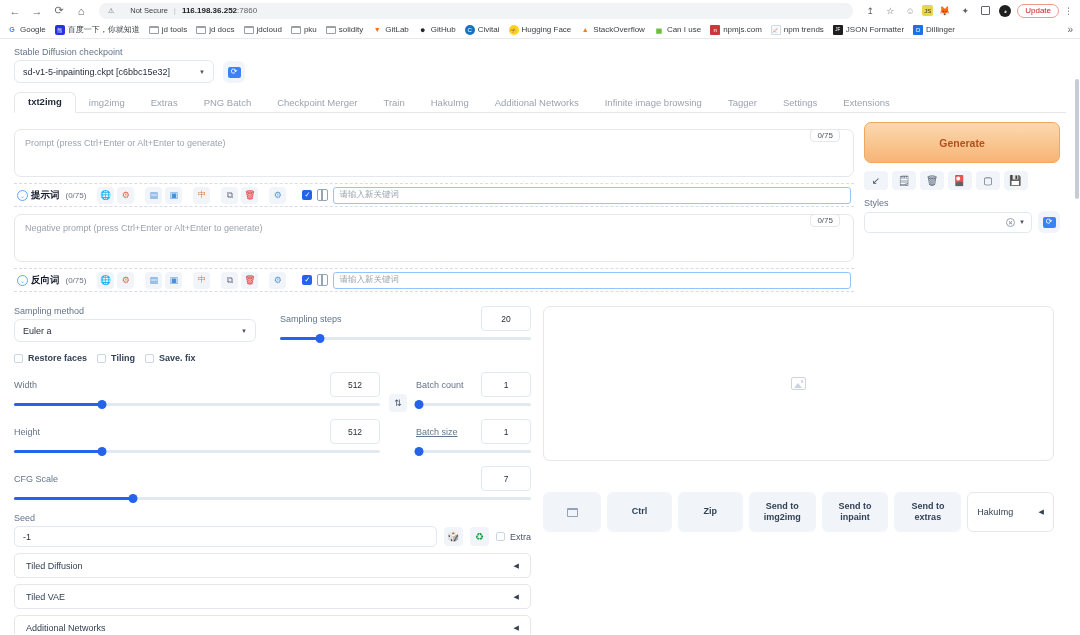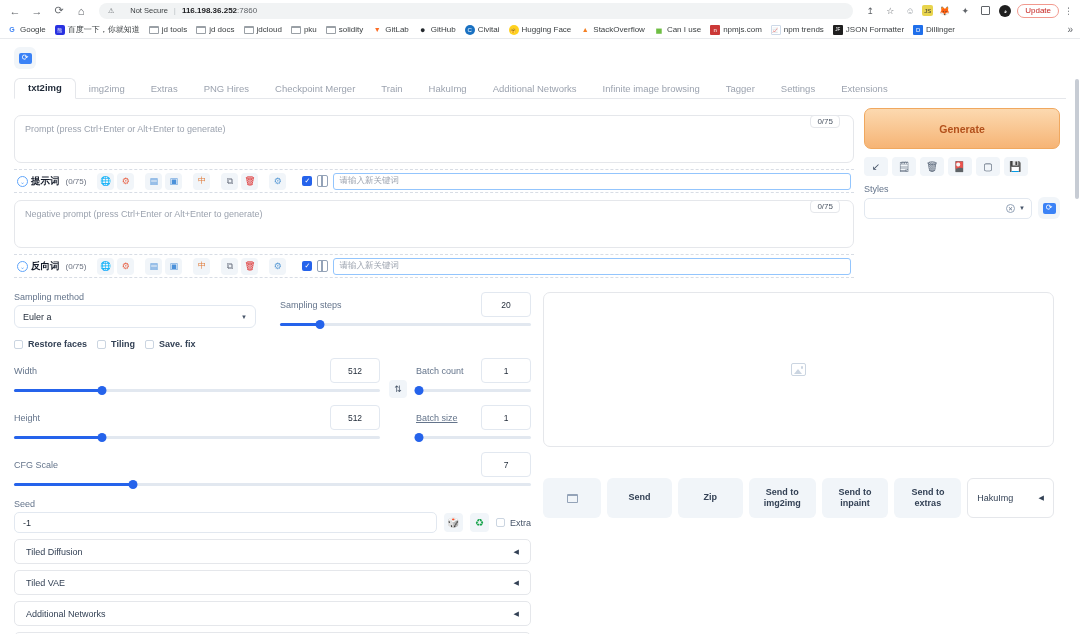--- a/index.html
+++ b/index.html
@@ -419,30 +419,37 @@
         <span class="bm-ico" style="background:#1f6feb;color:#fff;font-size:6px;border-radius:1px;">D</span>
         <span>Dillinger</span>
       </div>
     <div class="bm-overflow">»</div>
   </div>
 </div>
 
 <div class="app">
 
   <div class="ckpt-row">
+    <div>
+      <span class="lbl">Stable Diffusion checkpoint</span>
+      <div class="ckpt-select">
+        <span>sd-v1-5-inpainting.ckpt [c6bbc15e32]</span>
+        <span class="caret">▼</span>
+      </div>
+    </div>
     <div class="icon-sq-btn">
       <span class="refresh-glyph">⟳</span>
     </div>
   </div>
 
   <div class="tabs">
     <div class="tab active">txt2img</div>
     <div class="tab">img2img</div>
     <div class="tab">Extras</div>
-    <div class="tab">PNG Hires</div>
+    <div class="tab">PNG Batch</div>
     <div class="tab">Checkpoint Merger</div>
     <div class="tab">Train</div>
     <div class="tab">HakuImg</div>
     <div class="tab">Additional Networks</div>
     <div class="tab">Infinite image browsing</div>
     <div class="tab">Tagger</div>
     <div class="tab">Settings</div>
     <div class="tab">Extensions</div>
   </div>
 
@@ -672,21 +679,21 @@
     </div>
 
     <div class="output-col">
       <div class="output-frame">
         <div class="img-ph"></div>
       </div>
       <div class="out-actions">
         <div class="oa-btn oa-folder">
           <span class="folder-glyph"></span>
         </div>
-        <div class="oa-btn oa-wide">Send</div>
+        <div class="oa-btn oa-wide">Ctrl</div>
         <div class="oa-btn oa-wide">Zip</div>
         <div class="oa-btn oa-send" style="white-space:pre-line;">Send to
 img2img</div>
         <div class="oa-btn oa-send" style="white-space:pre-line;">Send to
 inpaint</div>
         <div class="oa-btn oa-send" style="white-space:pre-line;">Send to
 extras</div>
         <div class="oa-drop">
           <span style="font-size:9px;color:#334155;">HakuImg</span>
           <span style="font-size:7px;color:#334155;">◀</span>

